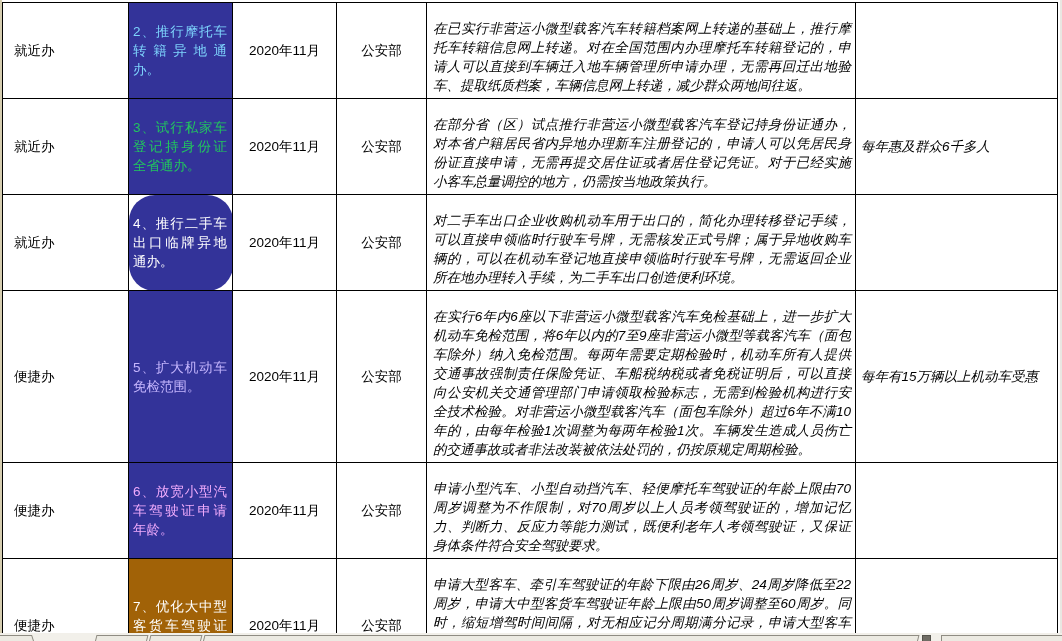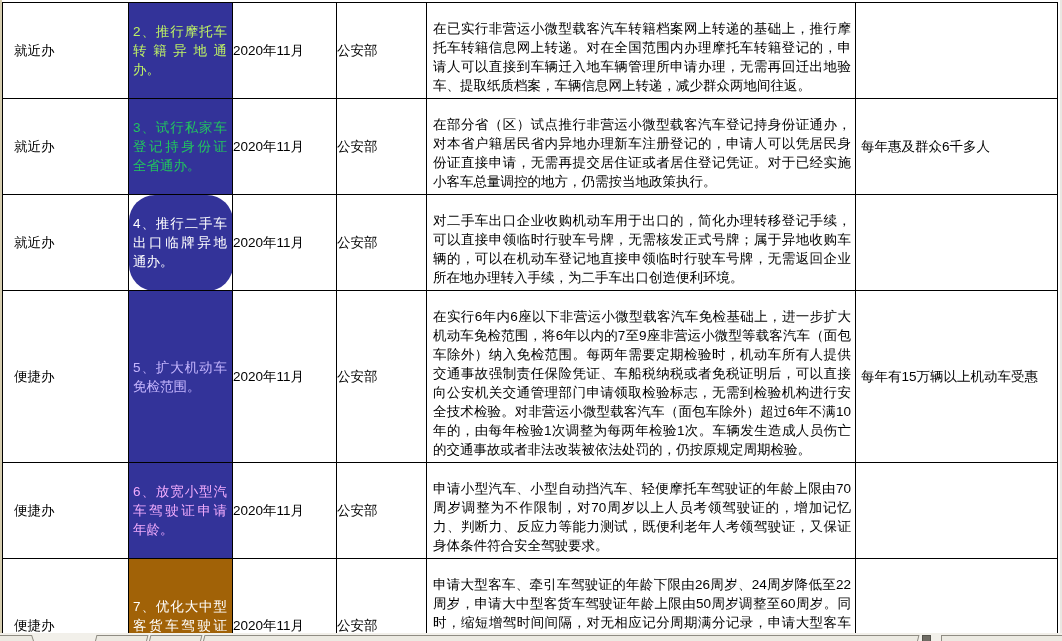--- a/index.html
+++ b/index.html
@@ -32,28 +32,29 @@
     overflow: hidden;
   }
   td.c-category { padding-left: 11px; text-align: left; }
   td.c-measure {
     color: #ffffff;
     padding: 3px 5px 3px 4px;
     text-align: justify;
     line-height: 20px;
     font-size: 14px;
   }
-  td.c-date, td.c-dept { text-align: left; font-size: 13.5px; }
+  td.c-date, td.c-dept { text-align: center; font-size: 13.5px; }
   td.c-desc {
     padding: 16px 4px 3px 6px;
     text-align: justify;
     font-size: 13px;
     line-height: 19.3px;
+    font-style: italic;
   }
-  td.c-benefit { padding-left: 5px; font-size: 13px; }
+  td.c-benefit { padding-left: 5px; font-size: 13px; font-style: italic; }
   
   .bottom-bar {
     position: absolute; left: 0; top: 633px; width: 1062px; height: 8px;
     background: #f2f0ea;
   }
   .bottom-bar .stub {
     position: absolute; top: 2px; height: 12px;
     background: #eceae2;
     border: 1px solid #8f8c83;
   }
@@ -73,21 +74,21 @@
       <col style="width:126px">
       <col style="width:104px">
       <col style="width:104px">
       <col style="width:90px">
       <col style="width:429px">
       <col style="width:202px">
     </colgroup>
     <tbody id="table-body">
         <tr style="height: 85px;">
           <td class="c-category">就近办</td>
-          <td class="c-measure" style="background: rgb(51, 51, 153); color: #bef264;">2、推行摩托车转籍异地通办。</td>
+          <td class="c-measure" style="background: rgb(51, 51, 153); color: #7dd3fc;">2、推行摩托车转籍异地通办。</td>
           <td class="c-date">2020年11月</td>
           <td class="c-dept">公安部</td>
           <td class="c-desc">在已实行非营运小微型载客汽车转籍档案网上转递的基础上，推行摩托车转籍信息网上转递。对在全国范围内办理摩托车转籍登记的，申请人可以直接到车辆迁入地车辆管理所申请办理，无需再回迁出地验车、提取纸质档案，车辆信息网上转递，减少群众两地间往返。</td>
           <td class="c-benefit"></td>
         </tr>
         <tr style="height: 89px;">
           <td class="c-category">就近办</td>
           <td class="c-measure" style="background: rgb(51, 51, 153); color: #22c55e;">3、试行私家车登记持身份证全省通办。</td>
           <td class="c-date">2020年11月</td>
           <td class="c-dept">公安部</td>

